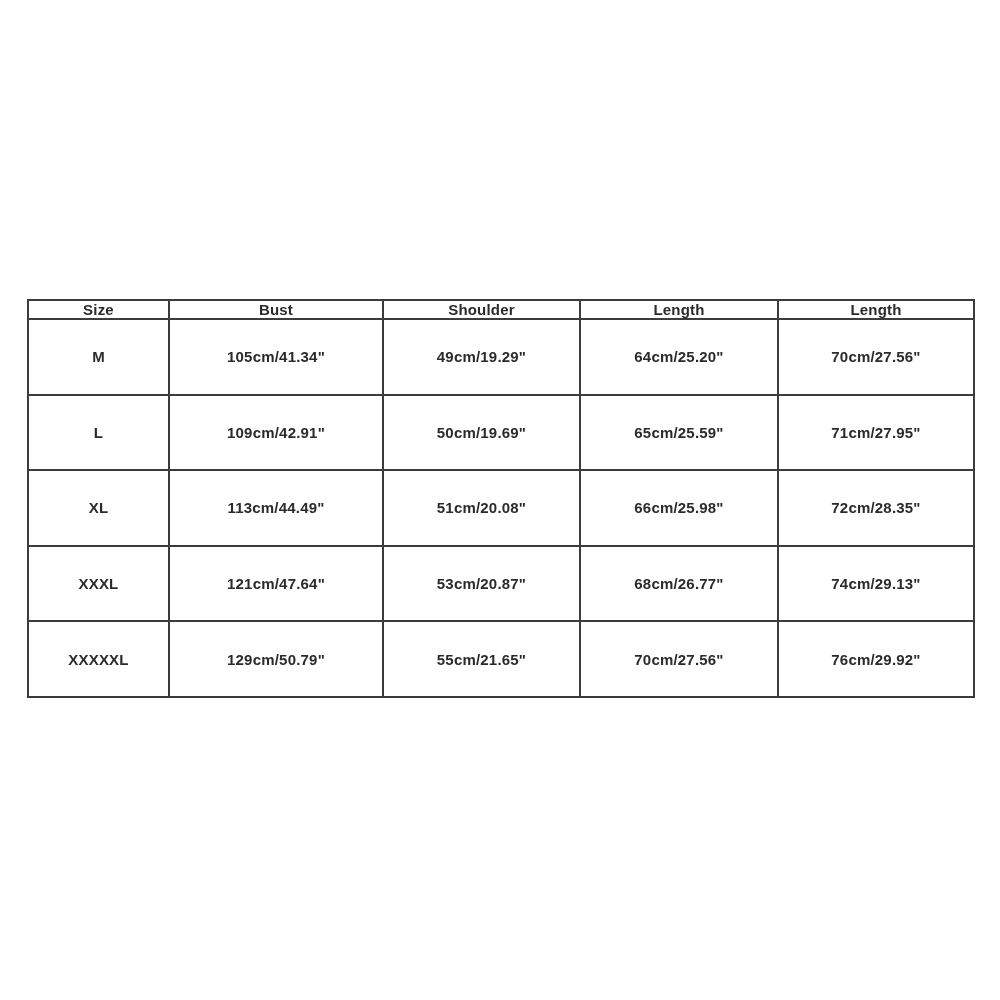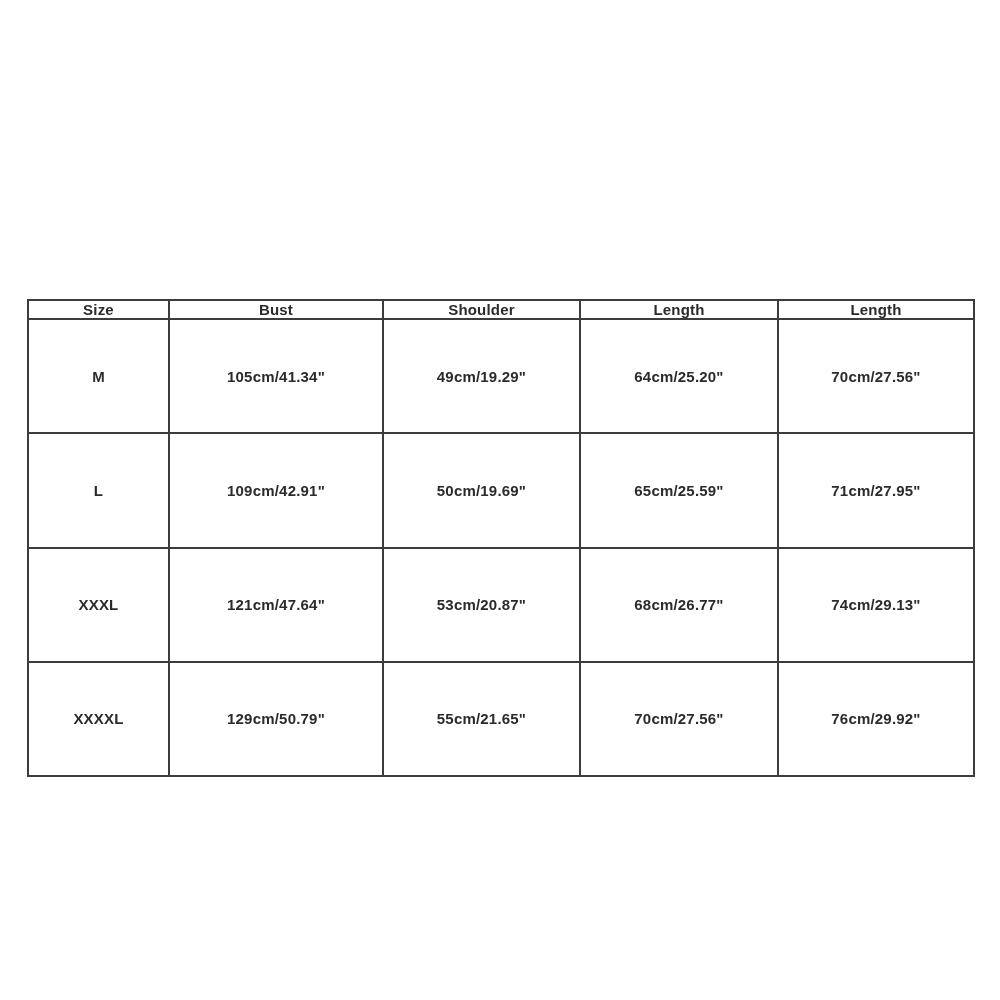--- a/index.html
+++ b/index.html
@@ -19,21 +19,21 @@
   }
   .chart-wrap {
     position: absolute;
     left: 27px;
     top: 299px;
   }
   table.size-chart {
     border-collapse: collapse;
     table-layout: fixed;
     width: 946px;
-    height: 478px;
+    height: 399px;
   }
   table.size-chart th,
   table.size-chart td {
     border: 2px solid #3c3c3c;
     text-align: center;
     vertical-align: middle;
     font-weight: bold;
     font-size: 15px;
     color: #2b2b2b;
     padding: 0;
@@ -72,28 +72,35 @@
           <td>70cm/27.56"</td>
         </tr>
         <tr>
           <td>L</td>
           <td>109cm/42.91"</td>
           <td>50cm/19.69"</td>
           <td>65cm/25.59"</td>
           <td>71cm/27.95"</td>
         </tr>
         <tr>
+          <td>XL</td>
+          <td>113cm/44.49"</td>
+          <td>51cm/20.08"</td>
+          <td>66cm/25.98"</td>
+          <td>72cm/28.35"</td>
+        </tr>
+        <tr>
           <td>XXXL</td>
           <td>121cm/47.64"</td>
           <td>53cm/20.87"</td>
           <td>68cm/26.77"</td>
           <td>74cm/29.13"</td>
         </tr>
         <tr>
-          <td>XXXXL</td>
+          <td>XXXXXL</td>
           <td>129cm/50.79"</td>
           <td>55cm/21.65"</td>
           <td>70cm/27.56"</td>
           <td>76cm/29.92"</td>
         </tr>
       </tbody>
     </table>
   </div>
 </div>
 

